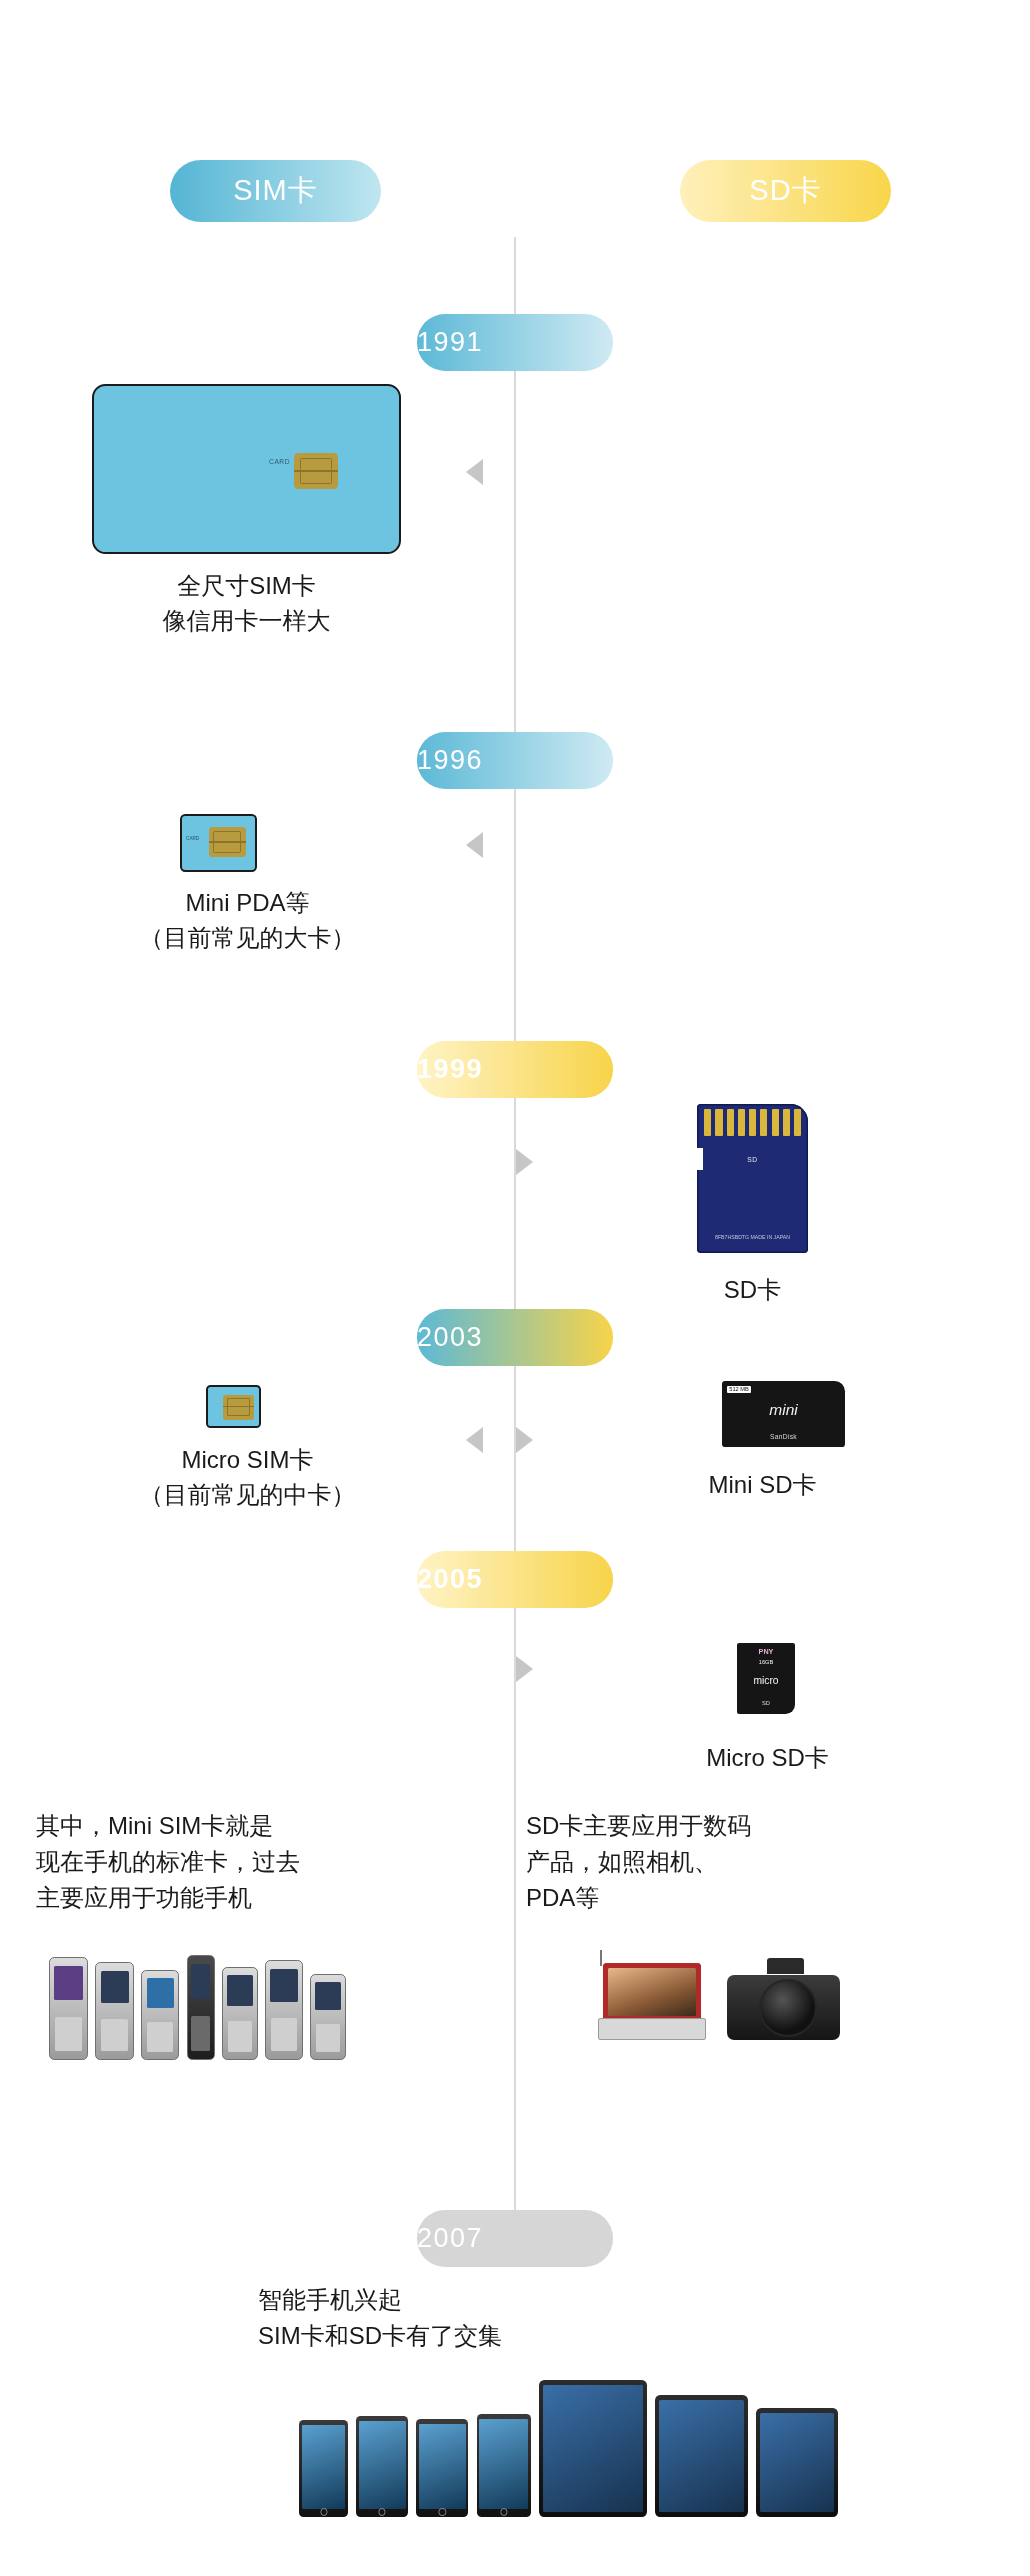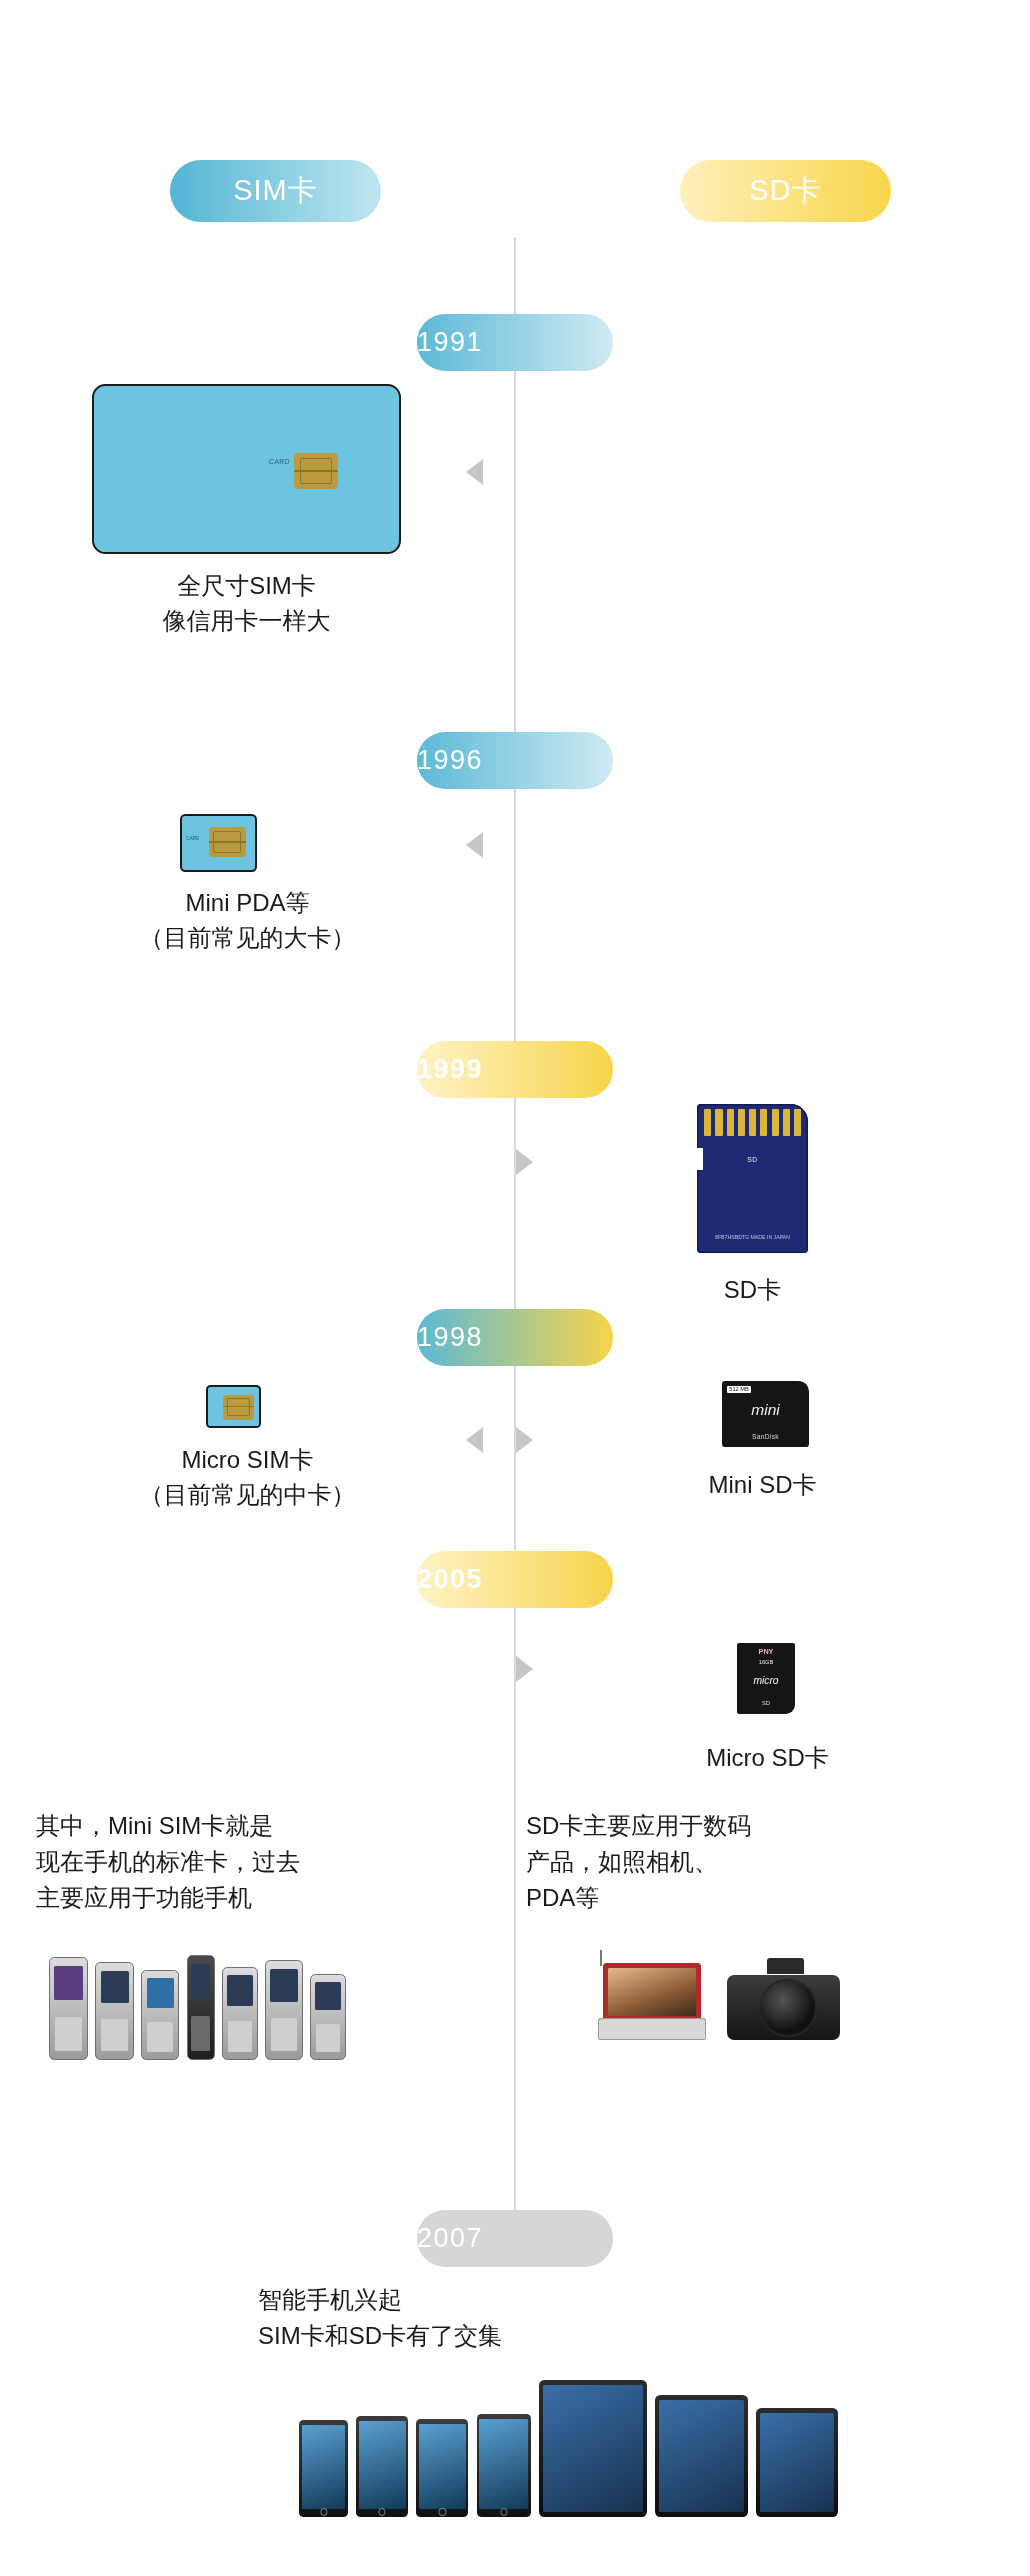--- a/index.html
+++ b/index.html
@@ -262,20 +262,21 @@
   }
 
   
   #art-minisd {
     left: 722px;
     top: 1381px;
     width: 87px;
     height: 66px;
     background: #151515;
     border-radius: 3.1px 10.3px 3.1px 3.1px;
+    padding-left: 36px;
   }
   #art-minisd .cap {
     position: absolute;
     left: 5.2px; top: 4.6px;
     background: #ffffff;
     color: #111;
     font-size: 5.7px;
     padding: 0.5px 2.1px;
     border-radius: 1px;
   }
@@ -319,21 +320,20 @@
     text-align: center;
     color: #f0f0f0;
     font-size: 5.7px;
   }
   #art-microsd .micro {
     position: absolute;
     left: 0; right: 0; top: 32px;
     text-align: center;
     color: #f6f6f6;
     font-size: 10.3px;
-    font-style: italic;
   }
   #art-microsd .sd2 {
     position: absolute;
     left: 0; right: 0; bottom: 8.2px;
     text-align: center;
     color: #dcdcdc;
     font-size: 5.7px;
   }
 
   
@@ -528,21 +528,21 @@
       <span></span>
       <span></span>
   </div>
   <div class="sdlogo">SD</div>
   <div class="sdfoot">8FB7HSBDTG
 MADE IN JAPAN</div>
 </div>
 <div class="caption" style="left:634px; top:1273px; width:237px;">SD卡</div>
 
 <div class="year-pill yp-mixed" style="top:1309px">
-  <span>1998</span>
+  <span>2003</span>
 </div>
 <div class="arrow arrow-left" style="left:466px; top:1427px;"></div>
 <div class="arrow arrow-right" style="left:516px; top:1427px;"></div>
 
 <div class="art" id="art-microsim">
   <div class="chip"></div>
 </div>
 <div class="caption" style="left:62px; top:1443px; width:371px;">Micro SIM卡
 （目前常见的中卡）</div>
 

